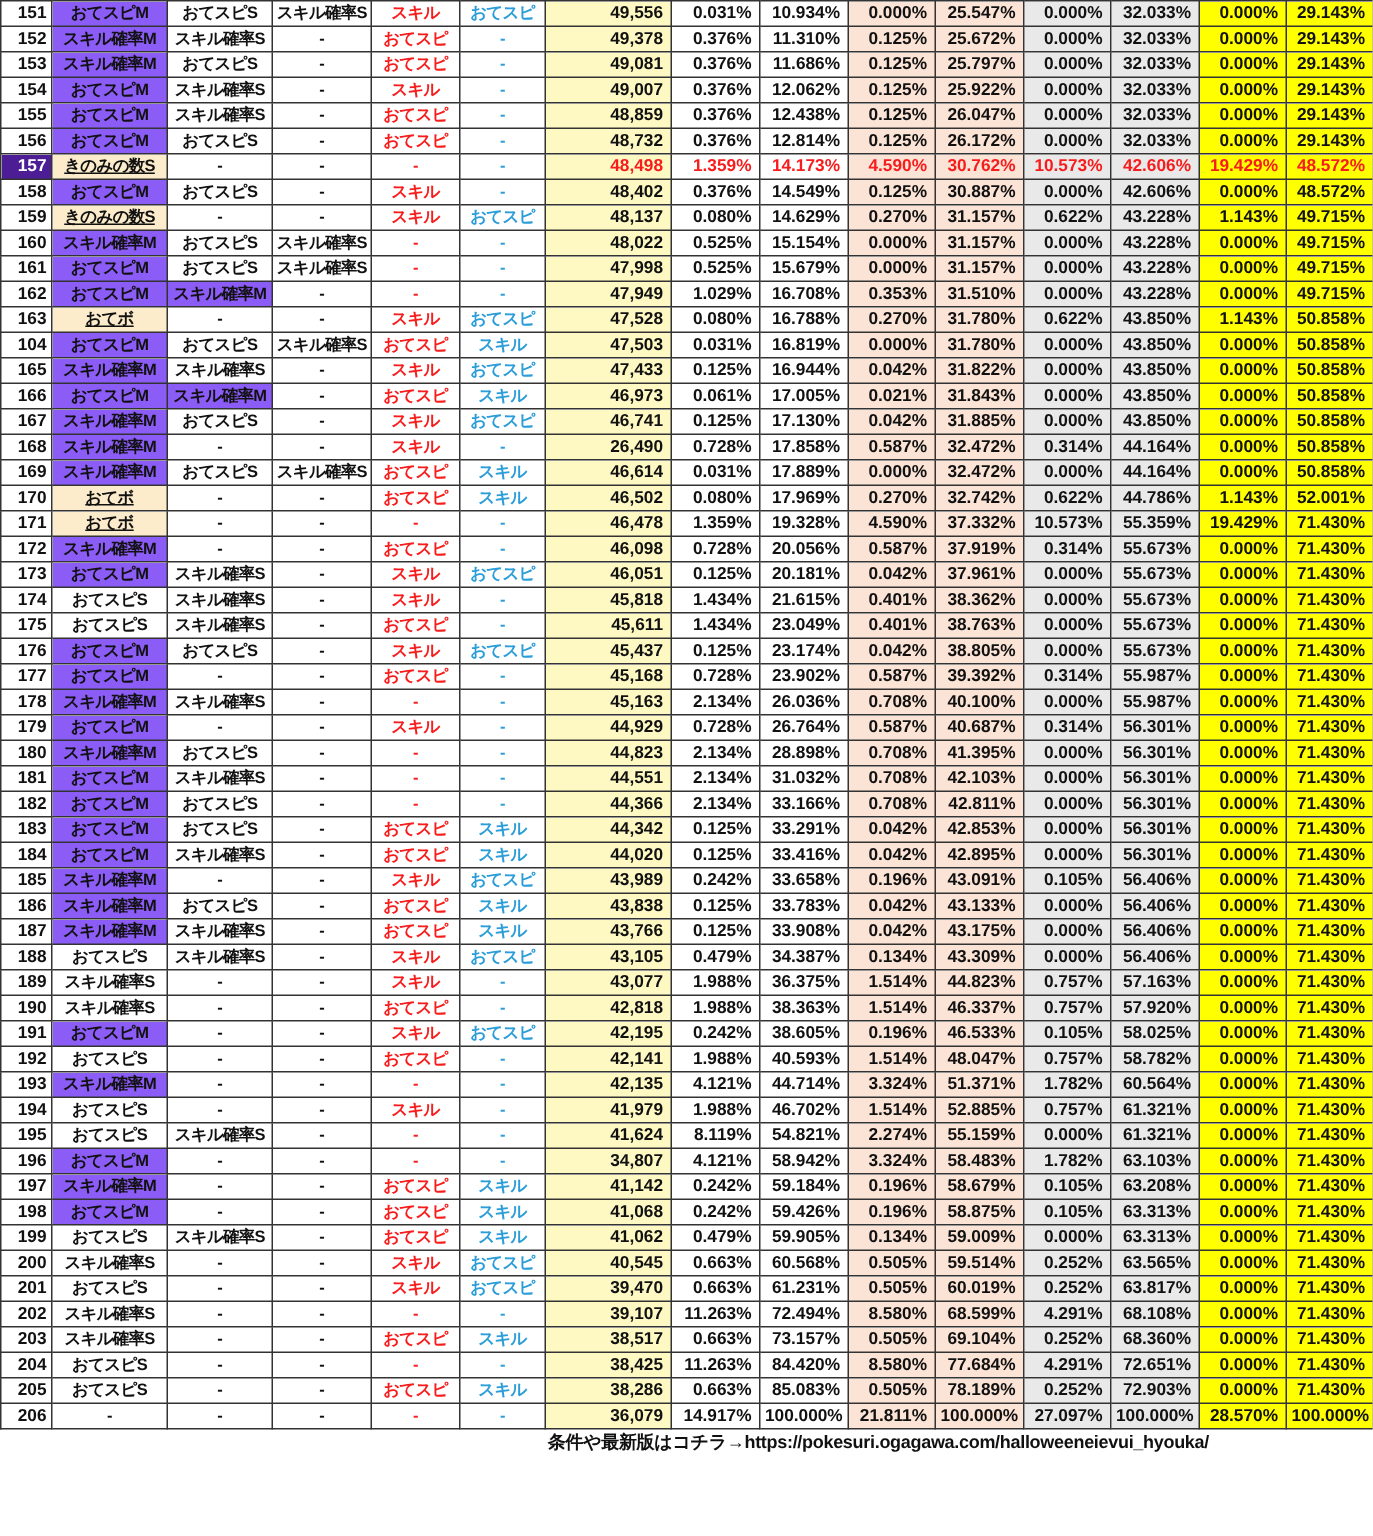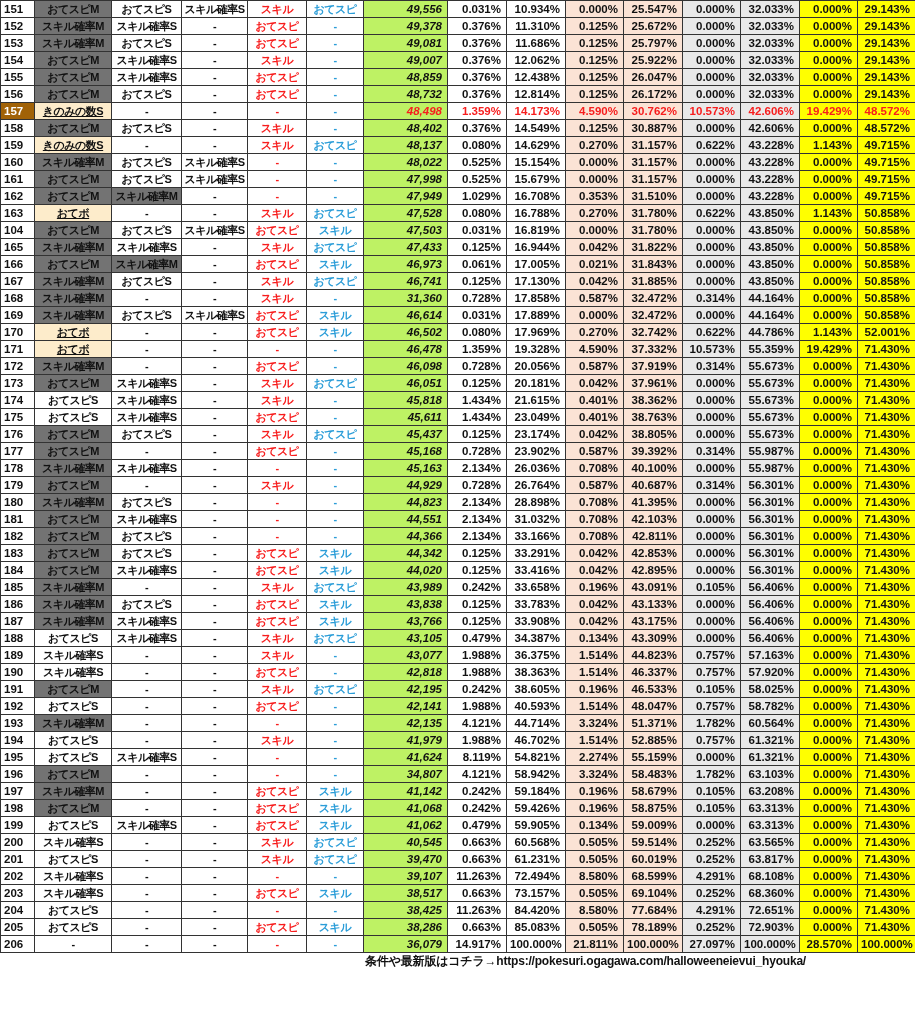--- a/index.html
+++ b/index.html
@@ -16,33 +16,33 @@
     border:1px solid #333;
     height:17px;
     padding:0 3px;
     font-size:11.5px;
     line-height:16px;
     overflow:hidden;
     white-space:nowrap;
     box-sizing:border-box;
     background:#fff;
   }
-  td.rownum{text-align:left;padding-right:3px;font-size:11.5px;}
+  td.rownum{text-align:right;padding-right:3px;font-size:11.5px;}
   td.skill{text-align:center;padding:0 1px;font-size:11px;letter-spacing:-0.5px;}
   td.num{text-align:right;padding-right:5px;font-size:11.5px;}
-  .c-lav{background:#737373;}
+  .c-lav{background:#8b5cf6;}
   .c-cream{background:#fdeccb;text-decoration:underline;}
-  .count{background:#bef264;font-style:italic;}
+  .count{background:#fef9c3;}
   .pw{background:#ffffff;}
   .po{background:#fbe3d5;}
   .pg{background:#e9e9e9;}
   .py{background:#ffff00;}
   .red-text{color:#f71d1d;}
   .blue-text{color:#2b9dd8;}
-  tr.hl td.rownum{background:#a16207;color:#ffffff;}
+  tr.hl td.rownum{background:#4c1d95;color:#ffffff;}
   tr.hl td.num{color:#f71d1d;margin-left:44px;}
   .footer{
     width:812px;height:16px;
     text-align:right;
     padding-right:6px;
     box-sizing:border-box;
     font-size:12px;
     letter-spacing:-0.2px;
     color:#111;
   }
@@ -358,21 +358,21 @@
         <td class="num py">0.000%</td>
         <td class="num py">50.858%</td>
       </tr>
       <tr>
         <td class="rownum">168</td>
         <td class="skill c-lav">スキル確率M</td>
         <td class="skill">-</td>
         <td class="skill">-</td>
         <td class="skill red-text">スキル</td>
         <td class="skill blue-text">-</td>
-        <td class="num count">31,360</td>
+        <td class="num count">26,490</td>
         <td class="num pw">0.728%</td>
         <td class="num pw">17.858%</td>
         <td class="num po">0.587%</td>
         <td class="num po">32.472%</td>
         <td class="num pg">0.314%</td>
         <td class="num pg">44.164%</td>
         <td class="num py">0.000%</td>
         <td class="num py">50.858%</td>
       </tr>
       <tr>

